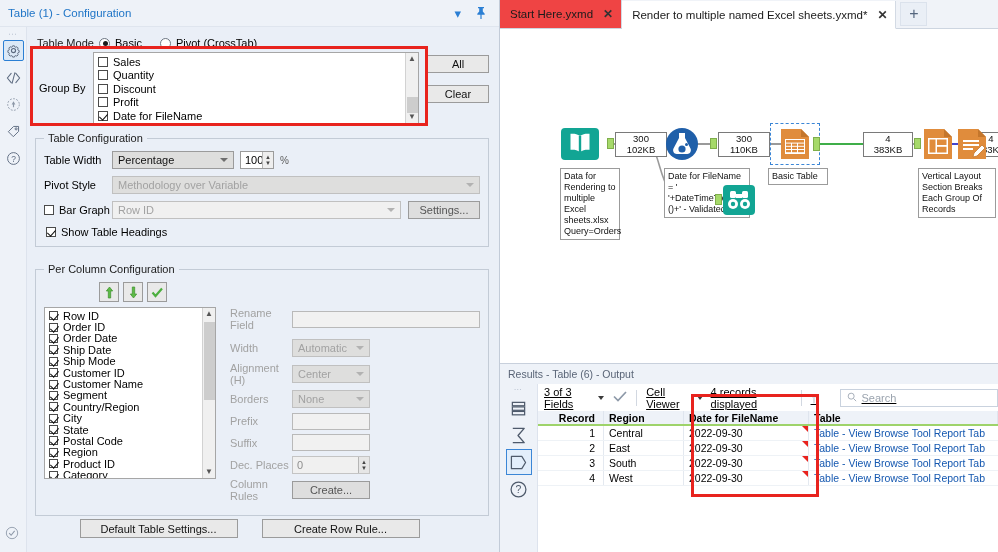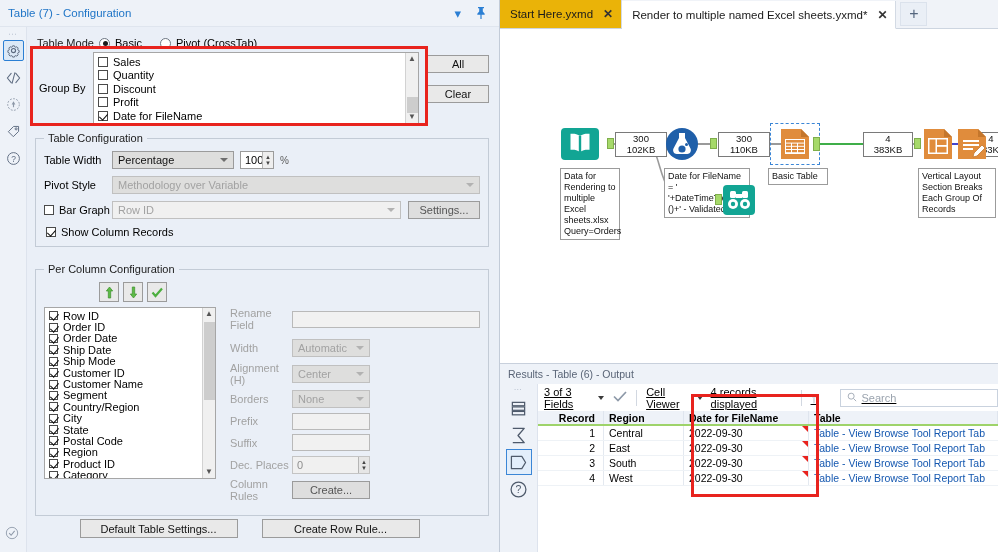--- a/index.html
+++ b/index.html
@@ -156,21 +156,21 @@
   .cfg-check {
     position:absolute; left:5px; bottom:10px; color:#8d98a8;
   }
 
   
   .right { position:absolute; left:500px; top:0; width:498px; height:552px; background:#fff; }
 
   .tabbar { height:29px; background:#f0f3f8; display:flex; align-items:flex-end; border-bottom:1px solid #cdd5e0;}
   .tab {
     height:28px; display:flex; align-items:center; padding:0 8px 0 10px; font-size:11.5px;
-    background:#eab308; border-right:1px solid #d3dae4; cursor:pointer; gap:10px; color:#1b1b1b;
+    background:#ef4444; border-right:1px solid #d3dae4; cursor:pointer; gap:10px; color:#1b1b1b;
   }
   .tab.active { background:#fff; border-bottom:1px solid #fff; margin-bottom:-1px; }
   .tab .x { color:#333; font-size:12px; font-weight:bold; cursor:pointer; }
   .tab-add {
     width:27px; height:24px; margin:0 0 2px 4px; background:#eaeff6; border:1px solid #dbe2ec;
     display:flex; align-items:center; justify-content:center; color:#54667e; font-size:16px; cursor:pointer;
   }
 
   .canvas { position:absolute; left:0; top:29px; right:0; height:334px; background:#fff; overflow:hidden; }
 
@@ -227,21 +227,21 @@
   }
 </style>
 </head>
 <body>
 
 <div class="app">
 
   <div class="cfg-panel">
 
     <div class="cfg-titlebar">
-      <span class="cfg-title">Table (7) - Configuration</span>
+      <span class="cfg-title">Table (1) - Configuration</span>
       <span class="cfg-title-icons">
         <span class="ic-chev">▾</span>
         <span class="ic-pin">
           <svg width="12" height="13" viewBox="0 0 12 13">
               <path d="M3 1h6v1.2H7.8v3.4l1.9 2.1v1.1H6.6V13h-1.2V8.8H2.3V7.7l1.9-2.1V2.2H3z" fill="#2b7fd4"></path>
             </svg>
         </span>
       </span>
     </div>
 
@@ -362,21 +362,21 @@
             </span>
             <span class="select disabled" style="flex:1; background:#f0f0f0;">
               <span>Row ID</span>
                 <span class="caret" style="border-top-color:#b2b2b2"></span>
             </span>
             <span class="btn" style="width:72px; margin-left:7px; background:#dedede; color:#555;">Settings...</span>
           </div>
 
           <div class="fldrow" style="margin-bottom:2px;">
             <span class="cb on" style="margin-left:2px;"></span>
-            <span>Show Column Records</span>
+            <span>Show Table Headings</span>
           </div>
         </div>
 
         <div class="group" style="margin-top:22px; padding:12px 8px 8px 8px;">
           <span class="group-title">Per Column Configuration</span>
 
           <div class="pcc-tools">
             <div class="tbtn">
               <svg width="11" height="13" viewBox="0 0 11 13">
                   <path d="M5.5 1l3.2 4H6.7v7H4.3V5H2.3z" fill="#5dbb46" stroke="#3d8f2c" stroke-width=".7"></path>

